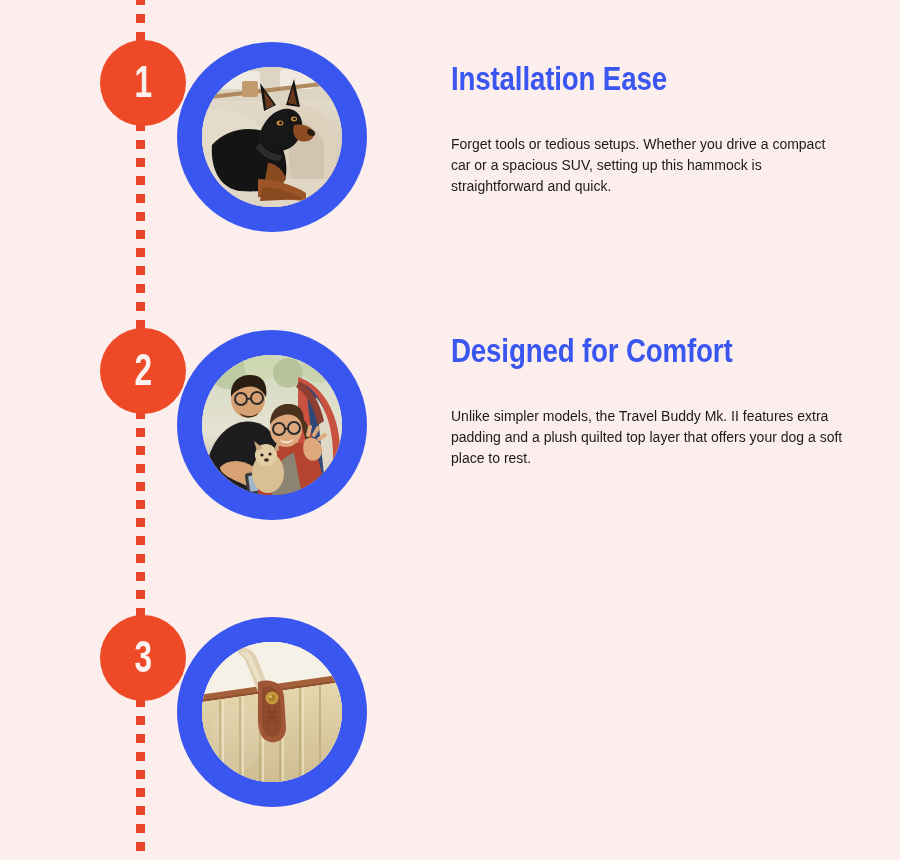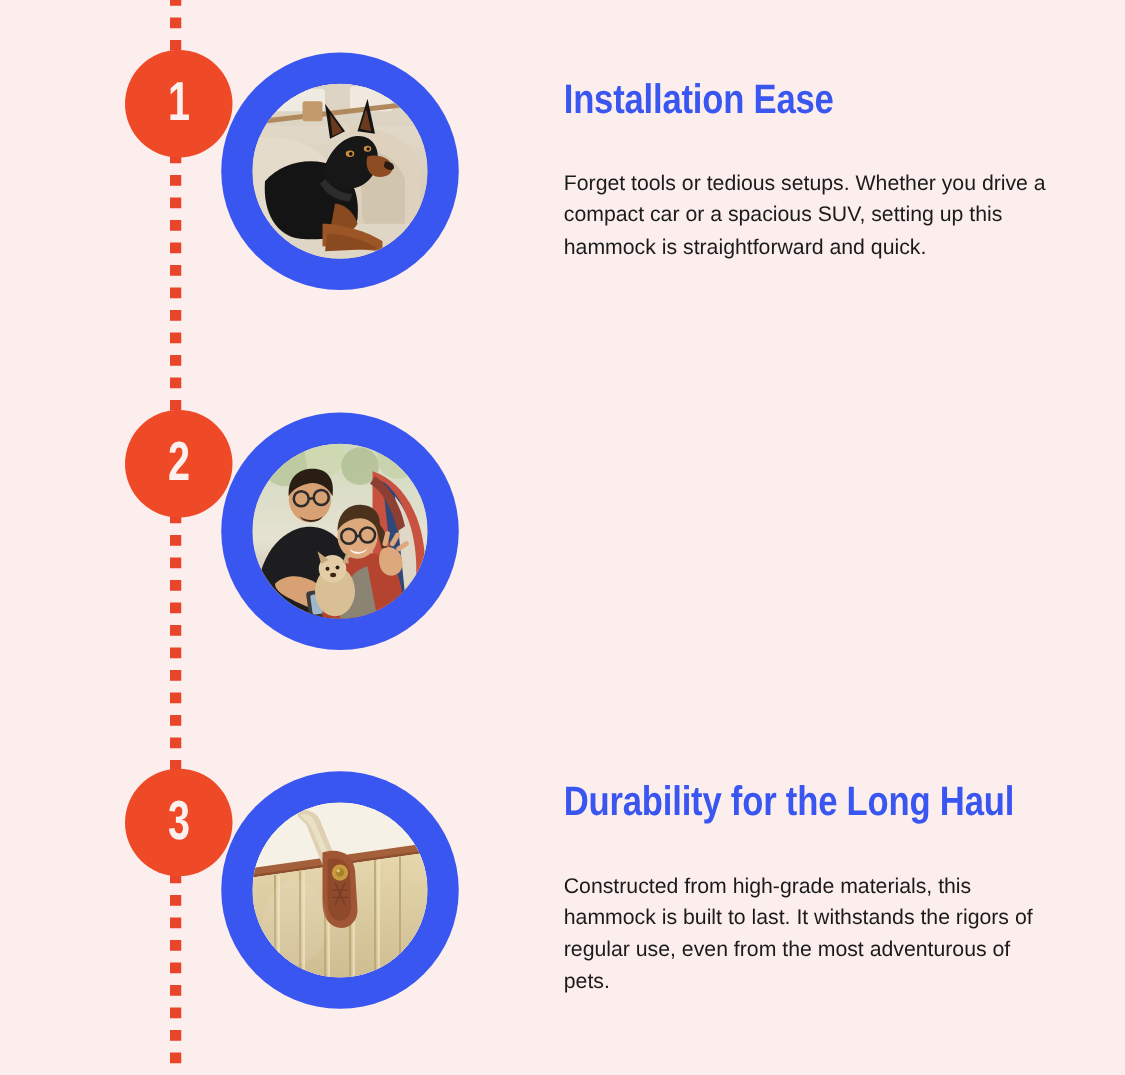--- a/index.html
+++ b/index.html
@@ -124,21 +124,21 @@
     line-height: 1.08;
     color: #3a56f0;
     margin: 0;
     transform: scaleX(0.84);
     transform-origin: left center;
     white-space: nowrap;
     letter-spacing: -0.2px;
   }
   .feature-body {
     font-family: "Liberation Sans", sans-serif;
-    font-size: 17px;
+    font-size: 14px;
     line-height: 1.5;
     color: #1b1b1b;
     margin: 0;
     width: 395px;
   }
   .row-1 .feature-text { top: 46px; }
   .row-1 .feature-body { margin-top: 37px; }
   .row-2 .feature-text { top: 30px; }
   .row-2 .feature-body { margin-top: 37px; }
   .row-3 .feature-text { top: 33px; }
@@ -278,20 +278,24 @@
           <ellipse cx="64" cy="100" rx="11" ry="11" fill="#e3cda6"></ellipse>
           <path d="M55,96 L52,86 L61,93 Z" fill="#c6a87c"></path>
           <path d="M72,95 L76,85 L77,96 Z" fill="#c6a87c"></path>
           <circle cx="60" cy="100" r="1.6" fill="#2a1c10"></circle>
           <circle cx="68" cy="99" r="1.6" fill="#2a1c10"></circle>
           <ellipse cx="64.5" cy="105" rx="2.4" ry="1.8" fill="#3a2716"></ellipse>
         </svg>
       </div>
     </div>
 
+    <div class="feature-text">
+      <h2 class="feature-heading">Designed for Comfort</h2>
+      <p class="feature-body">Unlike simpler models, the Travel Buddy Mk. II features extra padding and a plush quilted top layer that offers your dog a soft place to rest.</p>
+    </div>
   </div>
 
   <div class="feature-row row-3">
 
     <div class="step-badge">
       <span class="step-number">3</span>
     </div>
 
     <div class="photo-ring">
       <div class="photo-inner">
@@ -342,19 +346,15 @@
             <path d="M64,76 L76,76"></path>
             <path d="M66,64 L74,82"></path>
             <path d="M74,64 L66,82"></path>
           </g>
 
           <ellipse cx="34" cy="96" rx="26" ry="34" fill="#ffffff" opacity="0.08"></ellipse>
         </svg>
       </div>
     </div>
 
-    <div class="feature-text">
-      <h2 class="feature-heading">Durability for the Long Haul</h2>
-      <p class="feature-body">Constructed from high-grade materials, this hammock is built to last. It withstands the rigors of regular use, even from the most adventurous of pets.</p>
-    </div>
   </div>
 
 </div>
 
 </body></html>

